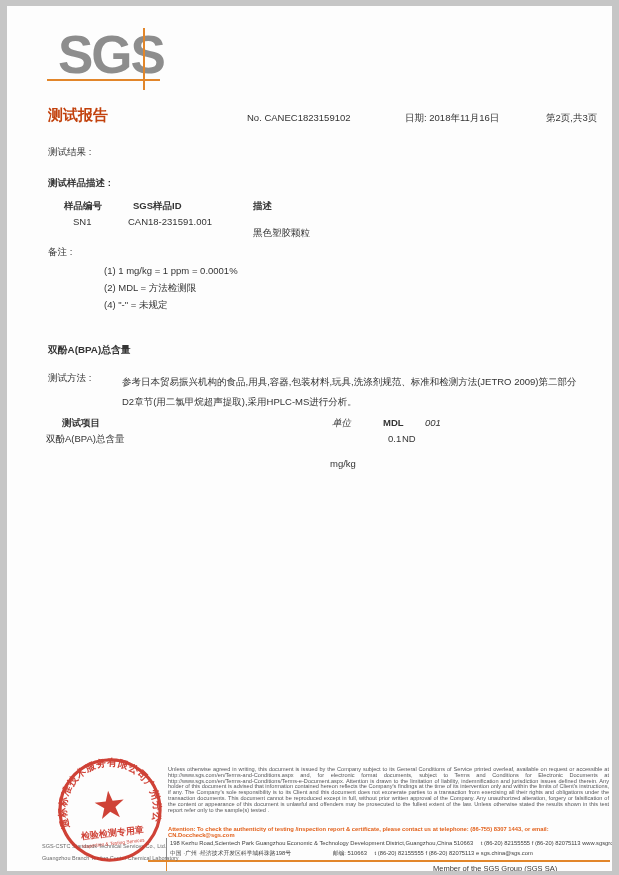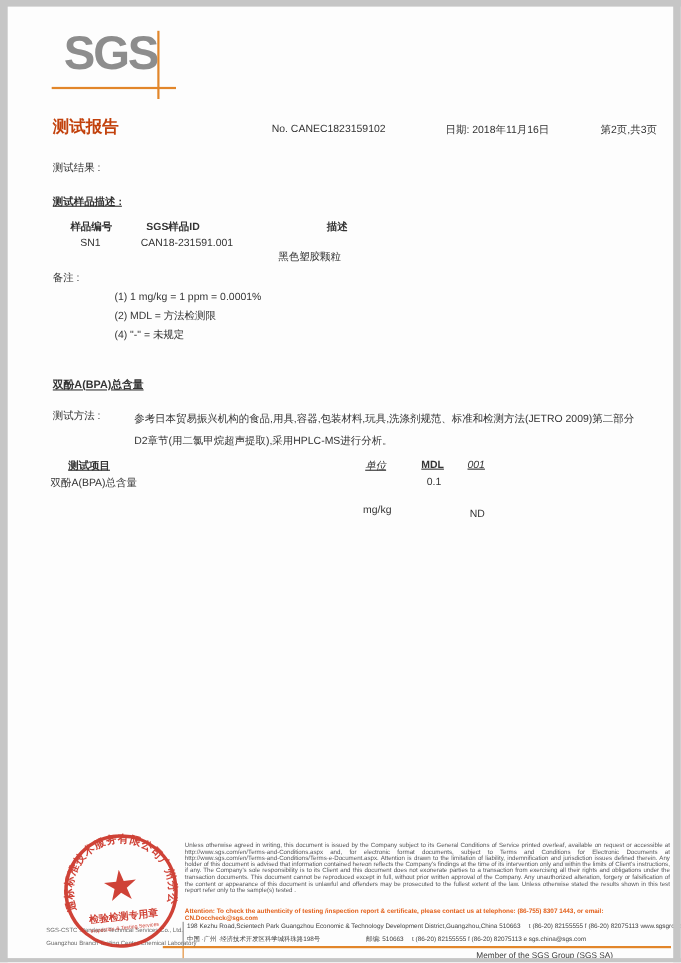--- a/index.html
+++ b/index.html
@@ -11,44 +11,44 @@
   }
   .abs{position:absolute;}
   
   .edge{position:absolute;background:#c6c6c6;z-index:5;}
   .edge-top{left:0;top:0;width:619px;height:6px;}
   .edge-left{left:0;top:0;width:7px;height:875px;}
   .edge-right{left:612px;top:0;width:7px;height:875px;}
   .edge-bottom{left:0;top:871px;width:619px;height:4px;}
 
   
-  .logo-text{left:58px;top:26px;font-size:43px;font-weight:bold;letter-spacing:-2px;color:#8d8d8d;line-height:1.1;}
+  .logo-text{left:58px;top:26px;font-size:53px;font-weight:bold;letter-spacing:-2px;color:#8d8d8d;line-height:1.1;}
   .logo-vline{left:143px;top:28px;width:2px;height:62px;background:#e2862a;}
   .logo-hline{left:47px;top:79px;width:113px;height:2px;background:#e2862a;}
 
   
   .doc-title{left:48px;top:106px;font-size:15px;font-weight:bold;color:#c2410c;}
   .hdr{font-size:9.5px;color:#333;top:112px;padding-left:27px;}
   .report-no{left:220px;}
   .report-date{left:378px;text-align:center;}
   .page-info{left:519px;}
 
   .sec-label{font-size:9.5px;color:#333;}
   .bold{font-weight:bold;}
-  .ul{text-decoration:underline;}
+  .ul{}
   .it{font-style:italic;}
 
   .results-label{left:48px;top:146px;}
   .sample-desc-label{left:48px;top:177px;}
 
   
   .st{font-size:9.5px;}
   .st-h1{left:64px;top:200px;}
   .st-h2{left:133px;top:200px;}
-  .st-h3{left:253px;top:200px;margin-left:44px;}
+  .st-h3{left:253px;top:200px;}
   .st-r1{left:73px;top:216px;}
   .st-r2{left:128px;top:216px;}
   .st-r3{left:253px;top:216px;margin-top:11px;}
 
   .notes-label{left:48px;top:246px;}
   .notes-list{left:104px;top:262px;font-size:9.5px;}
   .notes-list div{height:17px;line-height:17px;}
 
   .bpa-heading{left:48px;top:344px;font-size:9.8px;}
   .method-label{left:48px;top:372px;}
@@ -56,21 +56,21 @@
 
   
   .rt{font-size:9.5px;}
   .rt-h1{left:62px;top:417px;}
   .rt-h2{left:332px;top:417px;}
   .rt-h3{left:383px;top:417px;}
   .rt-h4{left:425px;top:417px;text-align:center;}
   .rt-d1{left:46px;top:433px;}
   .rt-d2{left:330px;top:458px;text-align:right;}
   .rt-d3{left:388px;top:433px;}
-  .rt-d4{left:427px;top:433px;margin-top:29px;}
+  .rt-d4{left:402px;top:433px;}
 
   
   .legal{left:168px;top:767px;width:441px;font-size:5.6px;line-height:5.8px;color:#57575a;text-align:justify;}
   .attention{left:168px;top:826px;width:441px;font-size:5.8px;line-height:6.4px;font-weight:bold;color:#e2611c;}
   .addr{left:170px;font-size:5.8px;color:#3f3f3f;white-space:nowrap;}
   .addr-1{top:840px;}
   .addr-2{top:849px;}
   .addr span{margin-right:6px;}
   .company{left:42px;font-size:5.5px;color:#6a6a6a;z-index:1;white-space:nowrap;}
   .company-1{top:843px;}

